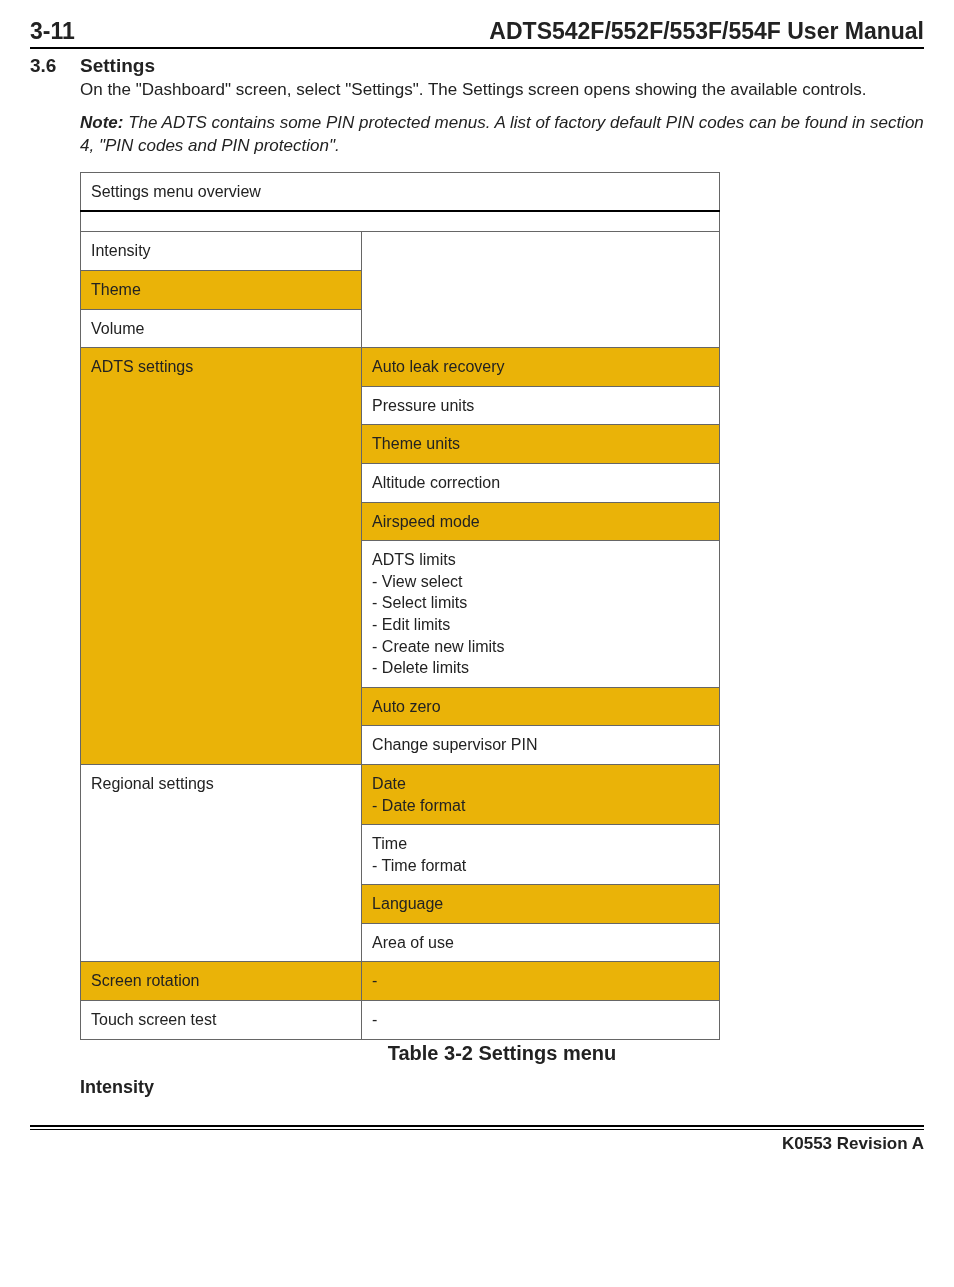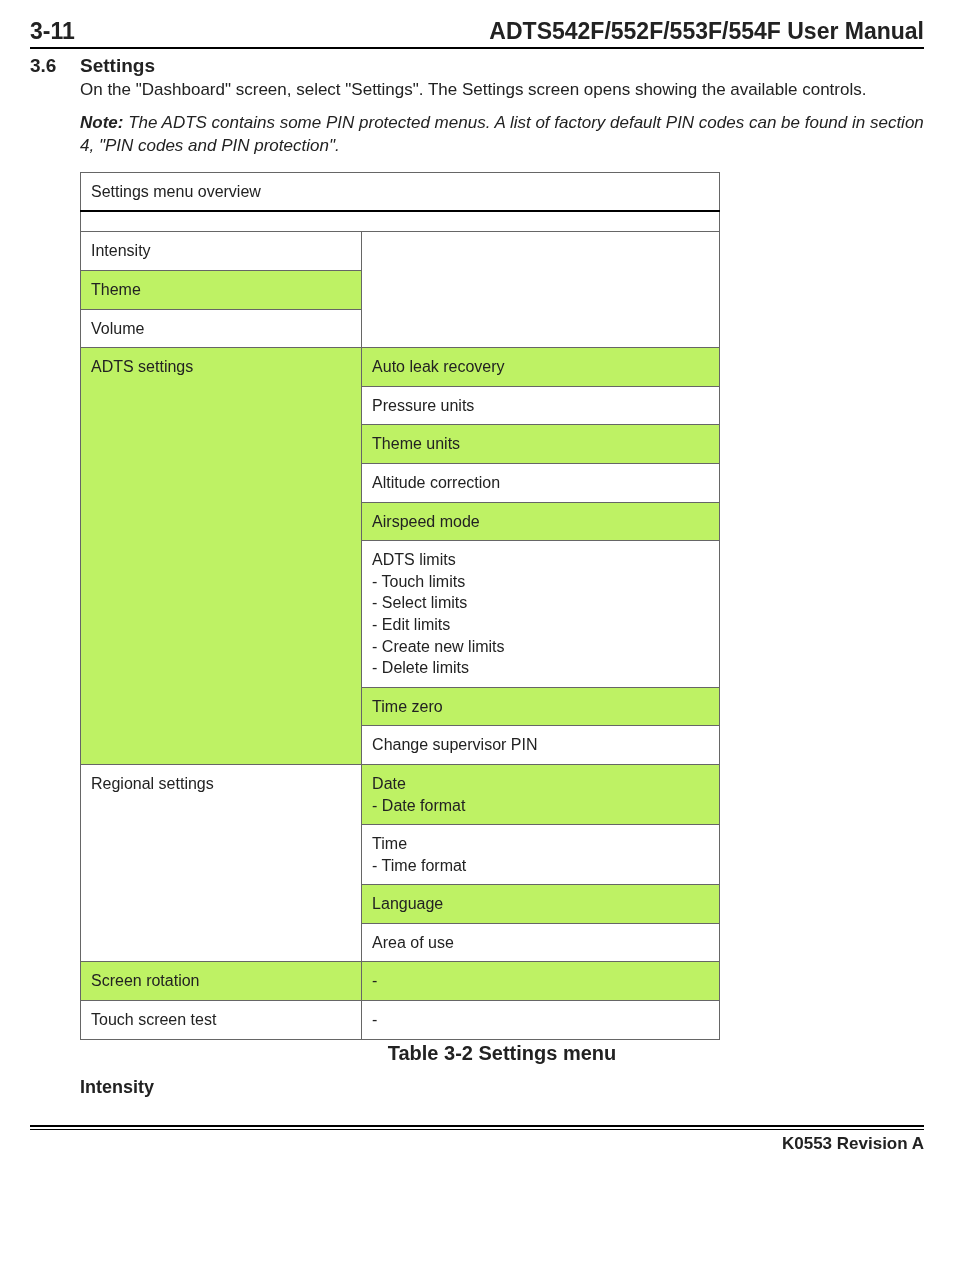--- a/index.html
+++ b/index.html
@@ -69,21 +69,21 @@
   }
   .sep-row td {
     padding: 0;
     border-left: 1px solid #666;
     border-right: 1px solid #666;
     border-top: none;
     border-bottom: 1px solid #666;
     height: 3px;
   }
   .shade {
-    background: #bef264;
+    background: #eab308;
   }
   .caption {
     text-align: center;
     font-weight: bold;
     font-size: 20px;
   }
   .subhead {
     font-weight: bold;
     font-size: 18px;
     margin-top: 8px;
@@ -163,30 +163,30 @@
       <tr>
             <td>Altitude correction</td>
           </tr>
       <tr>
             <td class="shade">Airspeed mode</td>
           </tr>
       <tr>
             <td>
         <div class="multi-line">
           <div>ADTS limits</div>
-          <div>- Touch limits</div>
+          <div>- View select</div>
           <div>- Select limits</div>
           <div>- Edit limits</div>
           <div>- Create new limits</div>
           <div>- Delete limits</div>
         </div>
       </td>
           </tr>
       <tr>
-            <td class="shade">Time zero</td>
+            <td class="shade">Auto zero</td>
           </tr>
       <tr>
             <td>Change supervisor PIN</td>
           </tr>
 
       <tr>
         <td rowspan="4">Regional settings</td>
         <td class="shade">
           <div class="multi-line">
             <div>Date</div>

